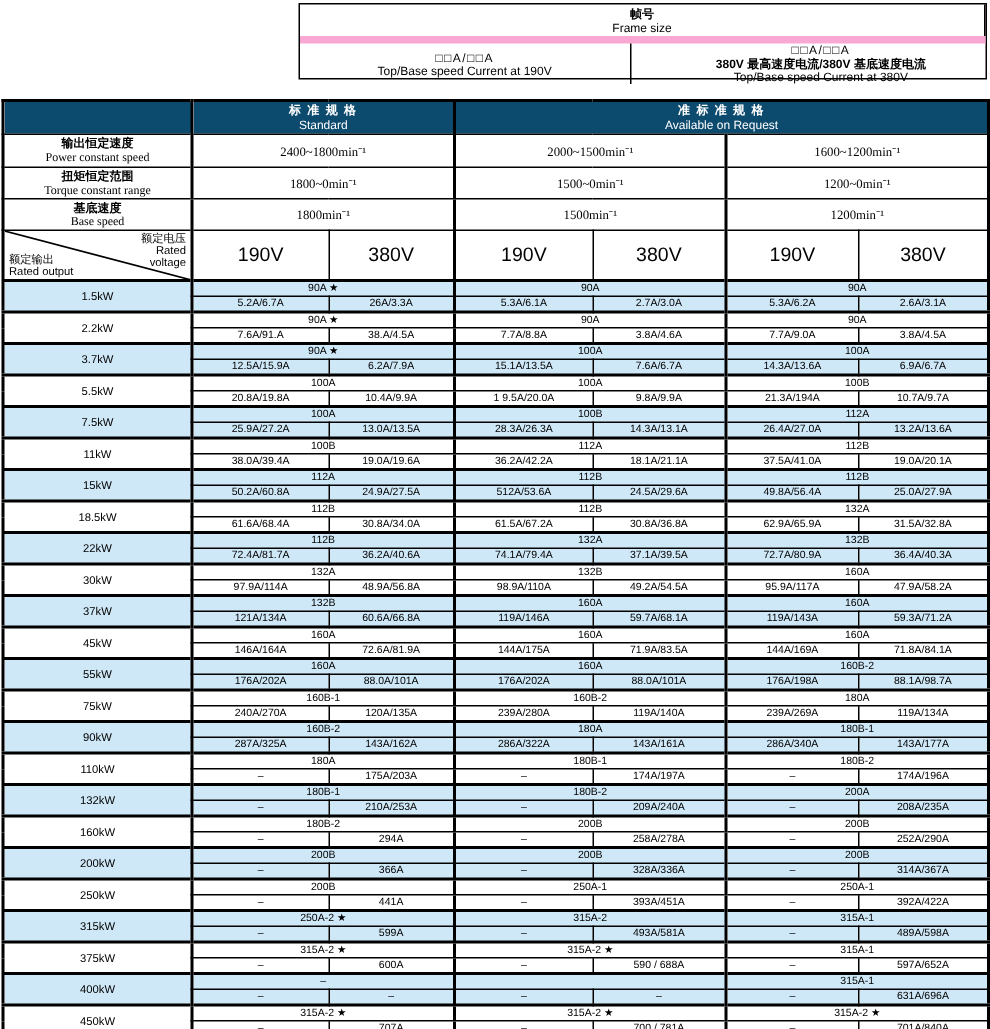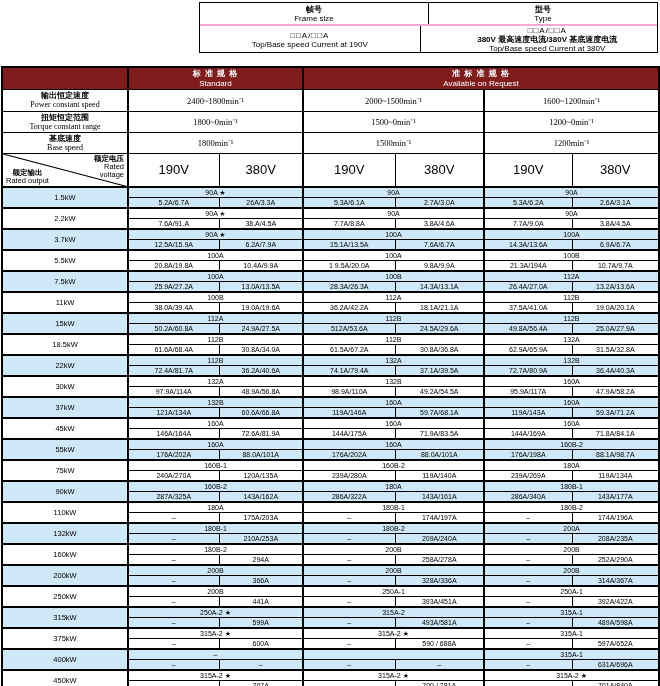--- a/index.html
+++ b/index.html
@@ -3,21 +3,21 @@
 <meta charset="utf-8">
 <style>
   html,body{margin:0;padding:0;background:#fff;}
   .page{position:relative;width:660px;height:686px;background:#fff;overflow:hidden;
         font-family:"Liberation Sans",sans-serif;color:#000;}
 
   
   .topbox{position:absolute;left:199px;top:2px;width:459px;height:51px;
           border:1.5px solid #000;display:flex;flex-direction:column;box-sizing:border-box;}
   .tb-row{display:flex;flex:0 0 auto;}
-  .tb-row.head{height:21px;border-bottom:2px solid #f9a8d4;}
+  .tb-row.head{height:21px;border-bottom:5px solid #f9a8d4;}
   .tb-row.body{flex:1 1 auto;gap:17px;}
   .tb-cell{flex:1 1 50%;text-align:center;overflow:hidden;
            display:flex;flex-direction:column;justify-content:center;}
   .tb-cell.first{border-right:1px solid #000;}
   .tb-cell .cn{font-weight:bold;font-size:8px;line-height:9px;}
   .tb-cell .en{font-size:8px;line-height:9px;}
   .tb-cell .code{font-size:8px;line-height:9px;letter-spacing:1px;}
 
   
   table.spec{position:absolute;left:1px;top:66px;width:657px;border-collapse:collapse;
@@ -34,51 +34,47 @@
   tr.hdr-row3,tr.hdr-row4{height:21px;}
   td.lbl .cn{font-weight:bold;font-size:8px;line-height:9px;}
   td.lbl .en{font-size:8px;line-height:9px;}
   td.val{font-size:8.5px;}
 
   tr.hdr-volt{height:34px;}
   td.corner{position:relative;}
   td.corner svg{position:absolute;left:0;top:0;width:100%;height:100%;}
   td.corner .tr-txt{position:absolute;top:1px;right:3px;text-align:right;}
   td.corner .bl-txt{position:absolute;bottom:1px;left:3px;text-align:left;}
-  td.corner .cn{font-weight:bold;font-size:7.5px;line-height:8.5px;text-align:center;}
+  td.corner .cn{font-weight:normal;font-size:7.5px;line-height:8.5px;}
   td.corner .en{font-size:7.5px;line-height:8px;}
   td.volt{font-size:13px;}
 
   
   .bR2{border-right-width:2px !important;}
   
   tbody tr.frame-row td{border-top:2px solid #000;}
   tbody tr.current-row td{border-top:1px solid #2a2a2a;}
 
   tbody tr{height:10px;}
   tbody td{font-size:7px;line-height:9px;}
   tbody td.kw{font-size:7.5px;}
   .shade td{background:#cfe8f7;}
   .noshade td{background:#ffffff;}
-  thead tr.hdr-blue td{background:#7f1d1d;}
+  thead tr.hdr-blue td{background:#0c4a6e;}
 </style>
 </head>
 <body>
 
 <div class="page">
 
   <div class="topbox">
     <div class="tb-row head">
       <div class="tb-cell first">
         <div class="cn">帧号</div>
         <div class="en">Frame size</div>
-      </div>
-      <div class="tb-cell">
-        <div class="cn">型号</div>
-        <div class="en">Type</div>
       </div>
     </div>
     <div class="tb-row body">
       <div class="tb-cell first">
         <div class="code">□□A/□□A</div>
         <div class="en">Top/Base speed Current at 190V</div>
       </div>
       <div class="tb-cell">
         <div class="code">□□A/□□A</div>
         <div class="cn">380V 最高速度电流/380V 基底速度电流</div>

